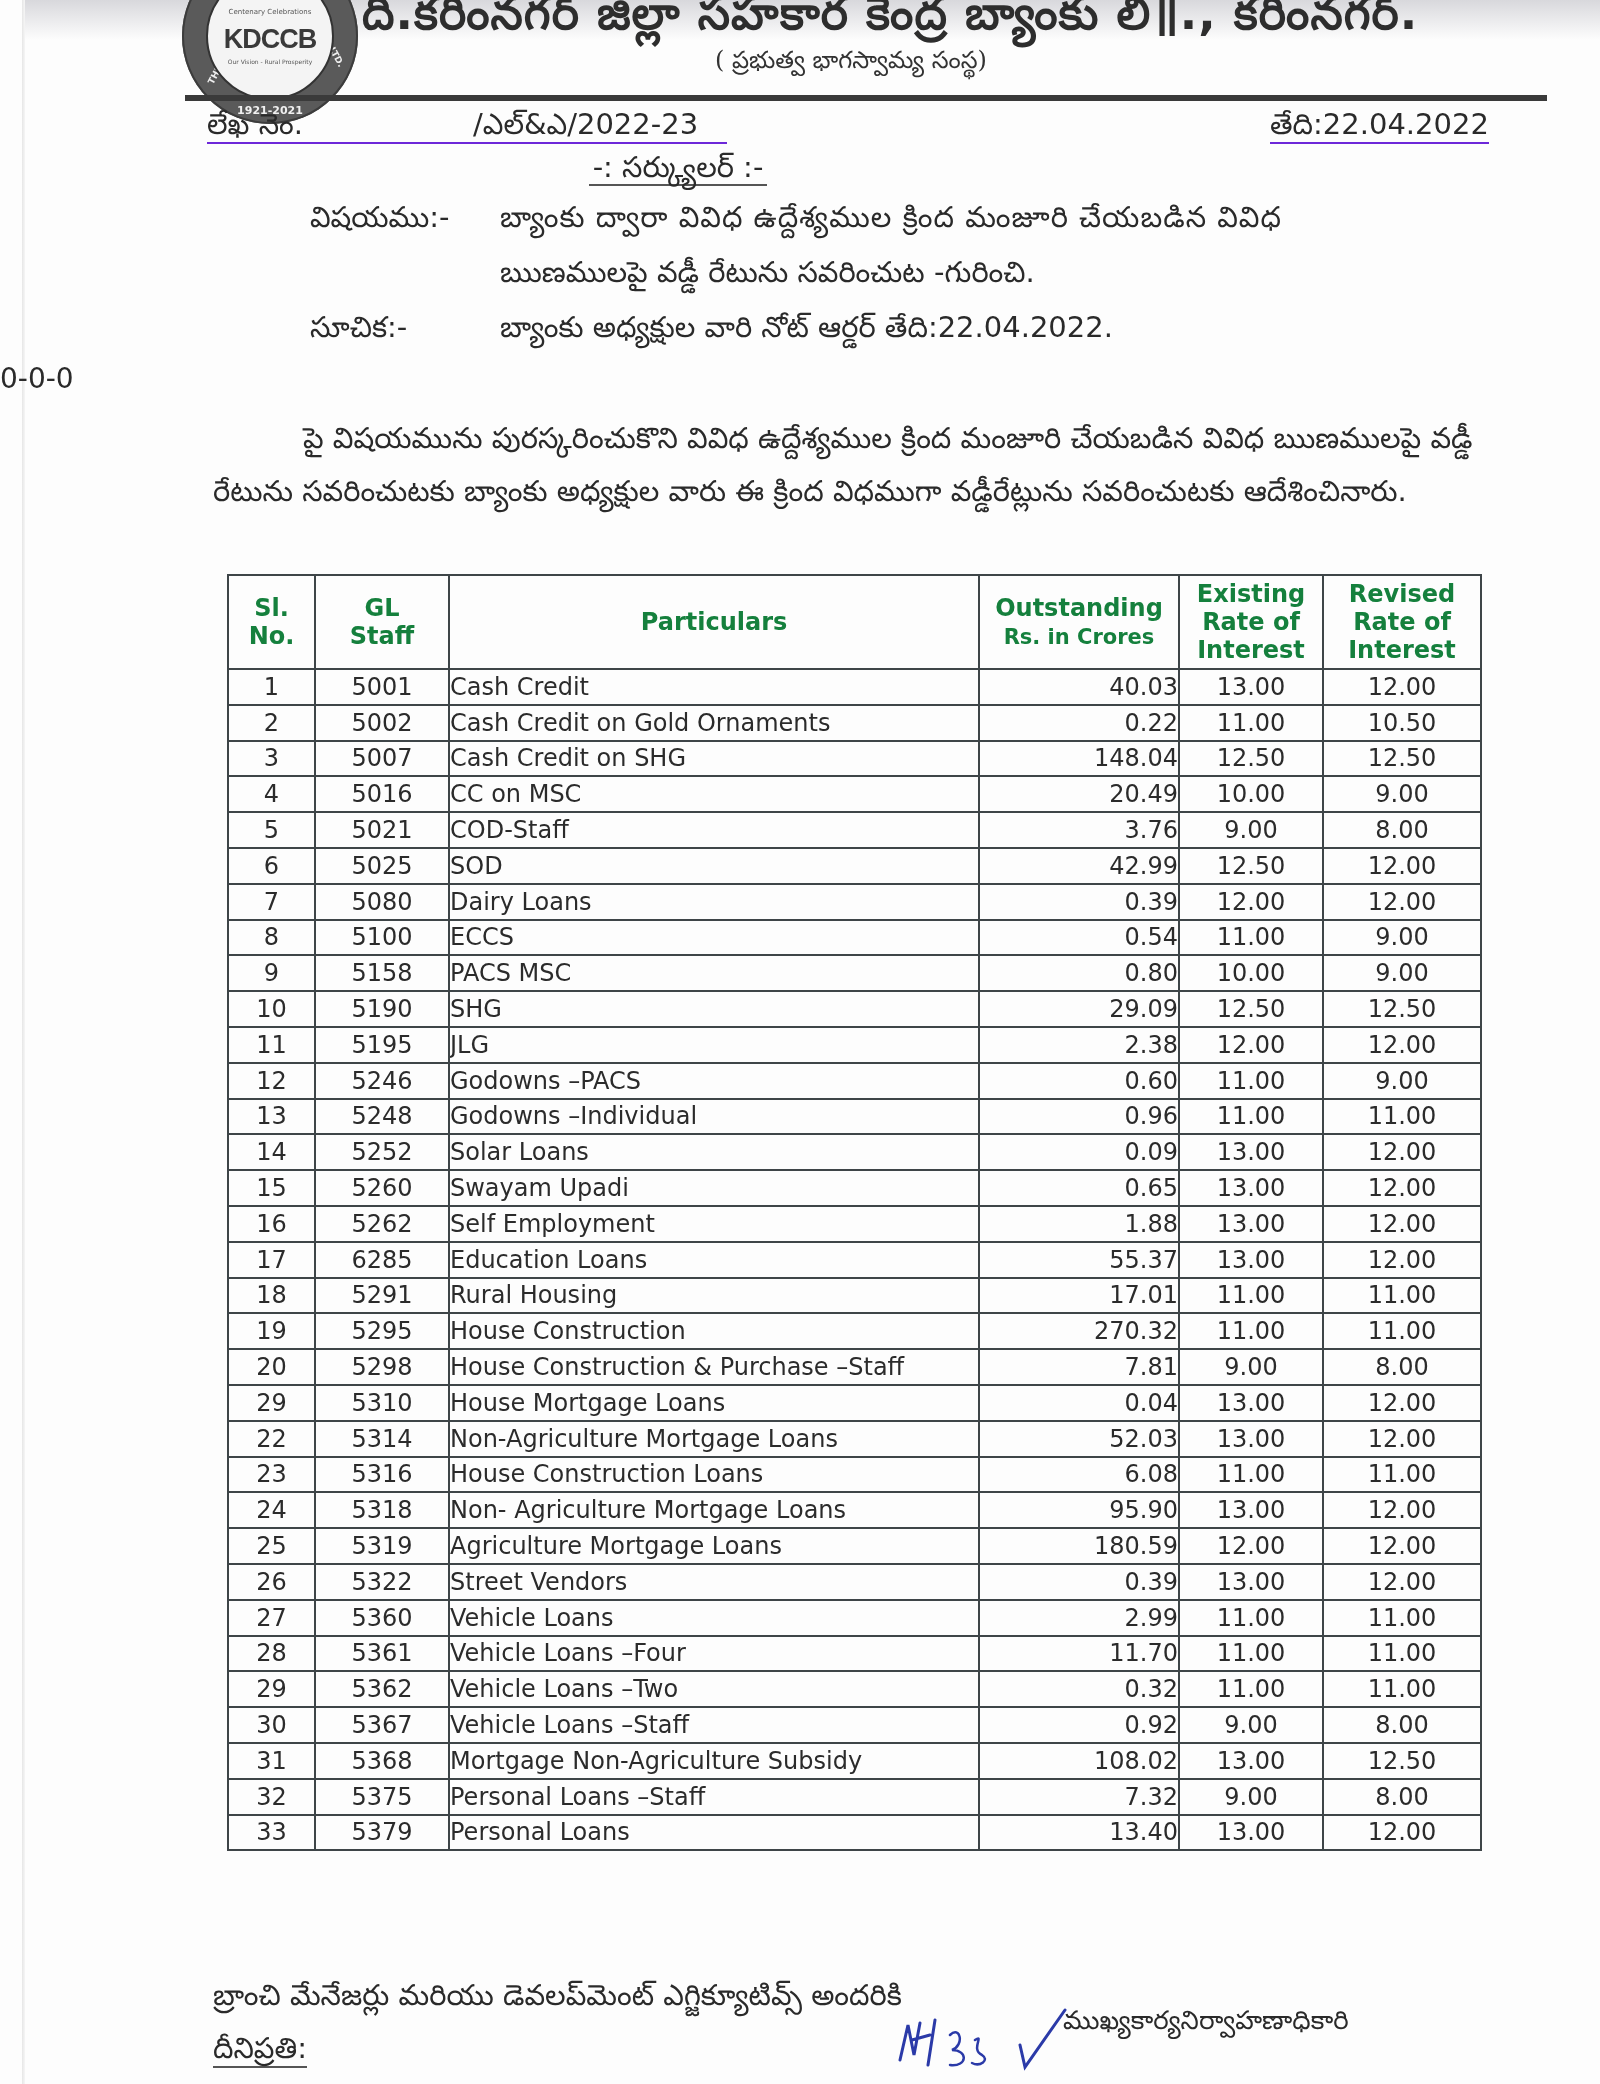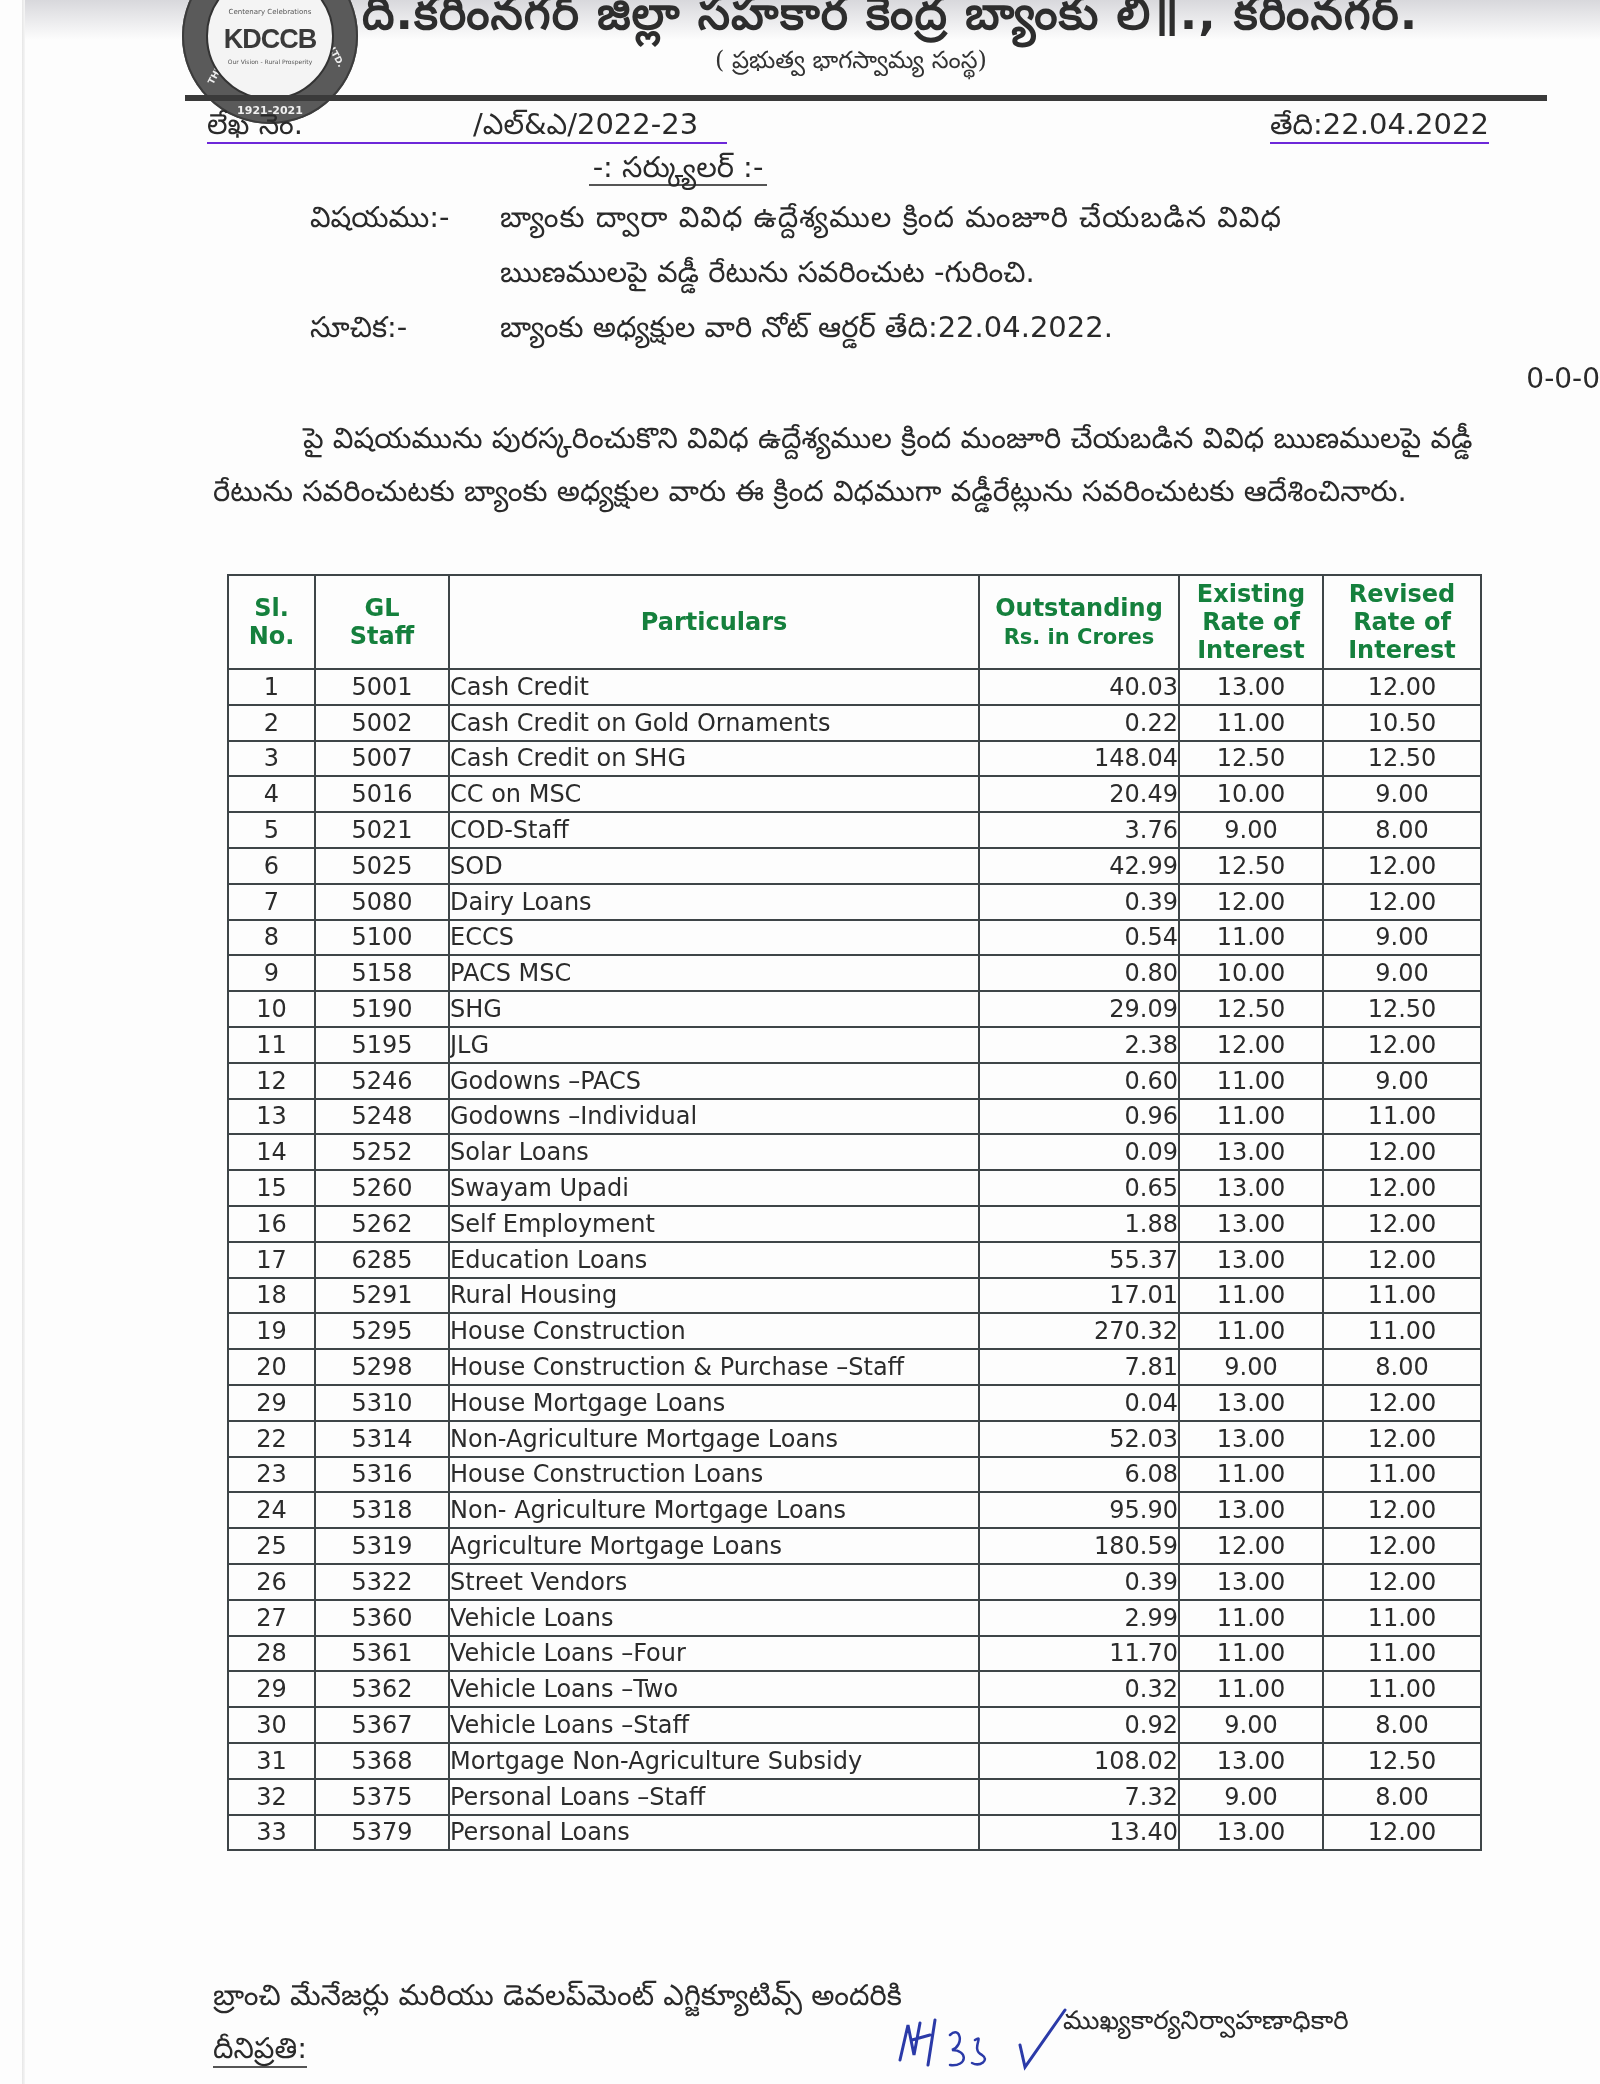--- a/index.html
+++ b/index.html
@@ -61,21 +61,21 @@
   }
   .circular-heading span { border-bottom: 2px solid #555; padding: 0 4px; }
 
   .field-label {
     position: absolute; left: 310px; font-size: 29px; color: #2a2a2a; white-space: nowrap;
   }
   .field-text {
     position: absolute; left: 500px; font-size: 29px; color: #2a2a2a; white-space: nowrap;
   }
   .separator {
-    position: absolute; left: 0; width: 1600px; top: 362px; text-align: right;
+    position: absolute; left: 0; width: 1600px; top: 362px; text-align: left;
     font-size: 28px; color: #2a2a2a;
   }
   .body-para {
     position: absolute; left: 213px; top: 412px; width: 1280px;
     font-size: 29px; line-height: 53px; color: #2a2a2a; text-indent: 90px;
   }
 
   
   table.rates {
     position: absolute; left: 227px; top: 574px;

